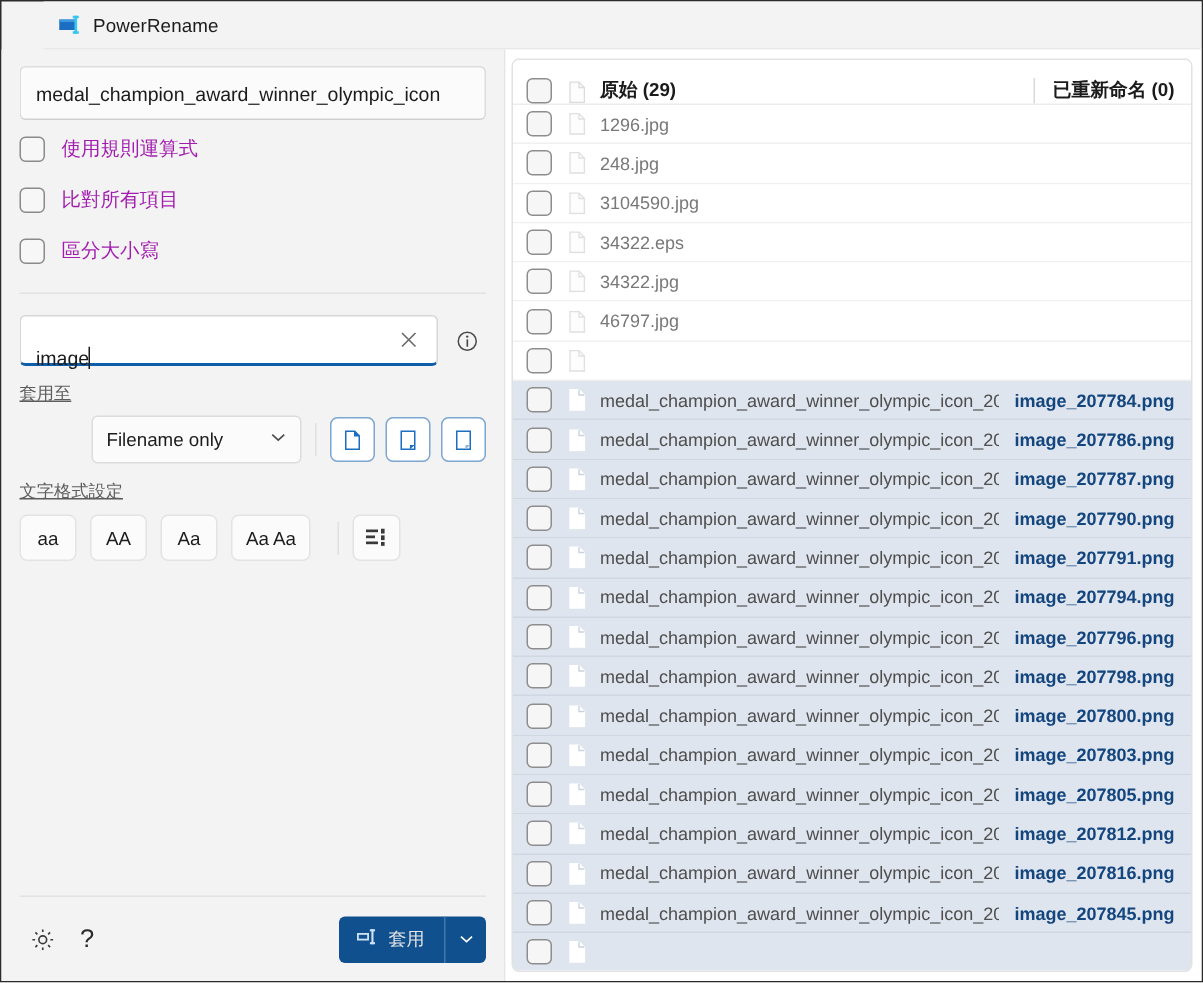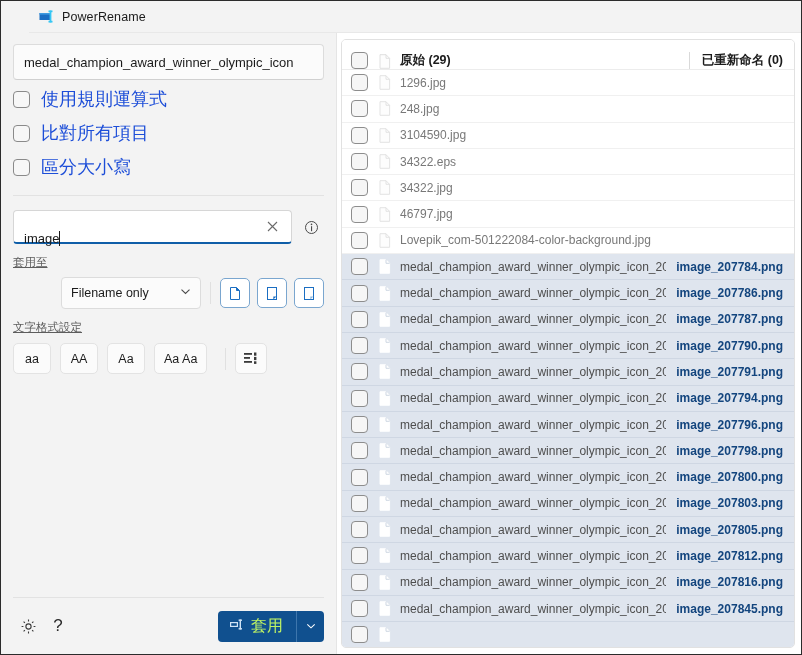--- a/index.html
+++ b/index.html
@@ -40,21 +40,21 @@
     border-radius:4px;display:flex;align-items:center;padding:0 10px;
     font-size:13px;color:#1b1b1b;overflow:hidden;white-space:nowrap;
   }
 
   .checkrow{display:flex;align-items:center;height:30px;margin-top:4px;}
   .checkrow:first-of-type{margin-top:10px;}
   .cbox{
     width:17px;height:17px;box-sizing:border-box;border:1px solid #8a8a8a;
     border-radius:4px;background:#f7f7f7;margin-right:11px;flex:none;
   }
-  .clabel{font-size:18px;color:#1d4ed8;}
+  .clabel{font-size:13px;color:#a21caf;}
 
   .divider{height:1px;background:#e2e2e2;margin:13px 12px 0 12px;}
 
   
   .searchwrap{display:flex;align-items:center;margin-top:14px;}
   .searchbox{
     flex:1;height:34px;box-sizing:border-box;background:#ffffff;
     border:1px solid #d6d6d6;border-bottom:2px solid #0f5ea8;border-radius:4px;
     display:flex;align-items:center;padding:0 6px 0 10px;
   }
@@ -96,21 +96,21 @@
   .spacer{flex:1;}
 
   
   .footdiv{height:1px;background:#e2e2e2;margin:0 12px;}
   .footer{height:56px;display:flex;align-items:center;padding:0 12px;}
   .iconbtn{width:30px;height:30px;display:flex;align-items:center;justify-content:center;
     color:#3a3a3a;flex:none;}
   .qbtn{font-size:17px;color:#2a2a2a;}
   .applywrap{margin-left:auto;display:flex;align-items:stretch;height:31px;
     background:#10508f;border-radius:4px;overflow:hidden;}
-  .applybtn{display:flex;align-items:center;gap:7px;padding:0 13px 0 11px;color:#bef264;font-size:16px;}
+  .applybtn{display:flex;align-items:center;gap:7px;padding:0 13px 0 11px;color:#e5e5e5;font-size:12px;}
   .applysep{width:1px;background:#3e76ad;}
   .applychev{width:27px;display:flex;align-items:center;justify-content:center;color:#fff;}
 
   
   .listbox{
     flex:1;min-height:0;box-sizing:border-box;background:#ffffff;
     border:1px solid #e1e1e1;border-radius:5px;overflow:hidden;
     display:flex;flex-direction:column;
   }
   .hrow{
@@ -351,21 +351,20 @@
                   <path d="M7 0.7 V4.3 H10.6" fill="none" stroke="#e0e0e0" stroke-width="0.9"></path>
                 </svg></span>
               <span class="fname">46797.jpg</span>
             </div>
             <div class="frow">
               <span class="rowcb"></span>
               <span class="ficon"><svg width="12" height="15" viewBox="0 0 12 15">
                   <path d="M1 0.7 H7 L10.6 4.3 V14.3 H1 Z" fill="#fdfdfd" stroke="#e0e0e0" stroke-width="0.9"></path>
                   <path d="M7 0.7 V4.3 H10.6" fill="none" stroke="#e0e0e0" stroke-width="0.9"></path>
                 </svg></span>
-              <span class="fname">Lovepik_com-501222084-color-background.jpg</span>
             </div>
             <div class="frow sel">
               <span class="rowcb"></span>
               <span class="ficon"><svg width="12" height="15" viewBox="0 0 12 15">
                   <path d="M1 0.7 H7 L10.6 4.3 V14.3 H1 Z" fill="#ffffff" stroke="#ffffff" stroke-width="0.9"></path>
                   <path d="M7 0.7 V4.3 H10.6" fill="none" stroke="#c9d2e0" stroke-width="0.9"></path>
                 </svg></span>
               <span class="fname">medal_champion_award_winner_olympic_icon_207784.png</span>
               <span class="fnew">image_207784.png</span>
             </div>

